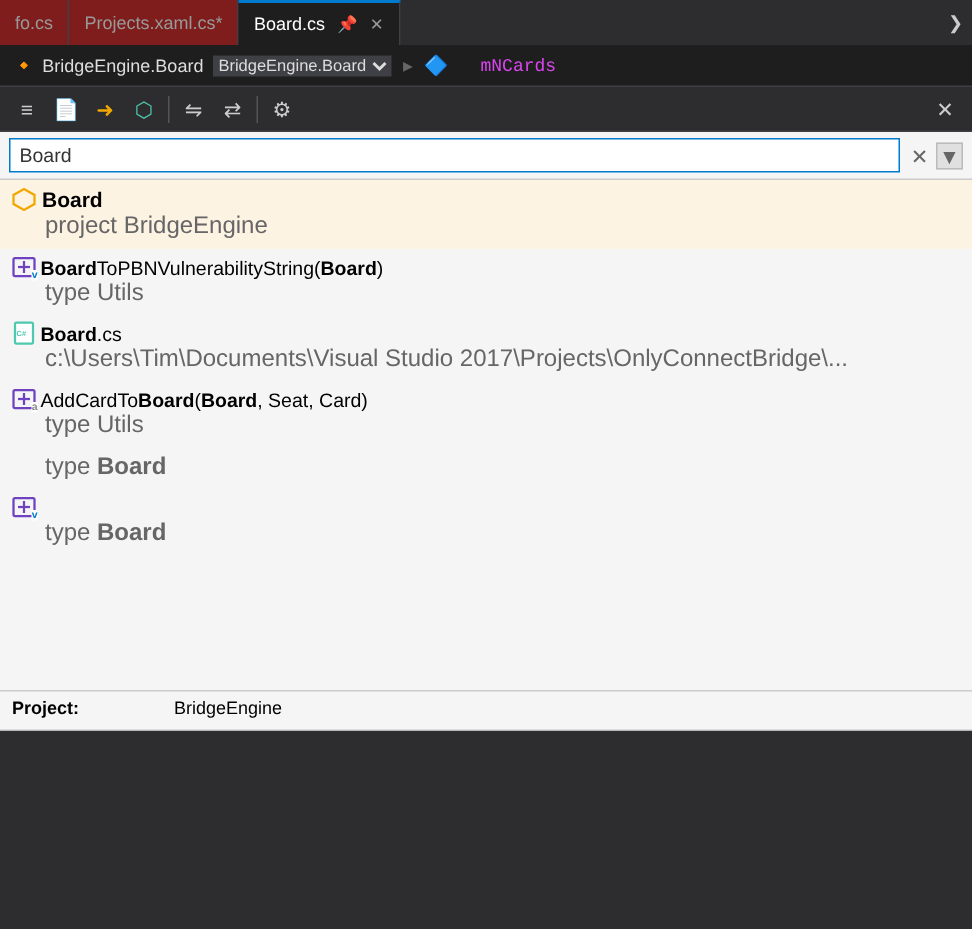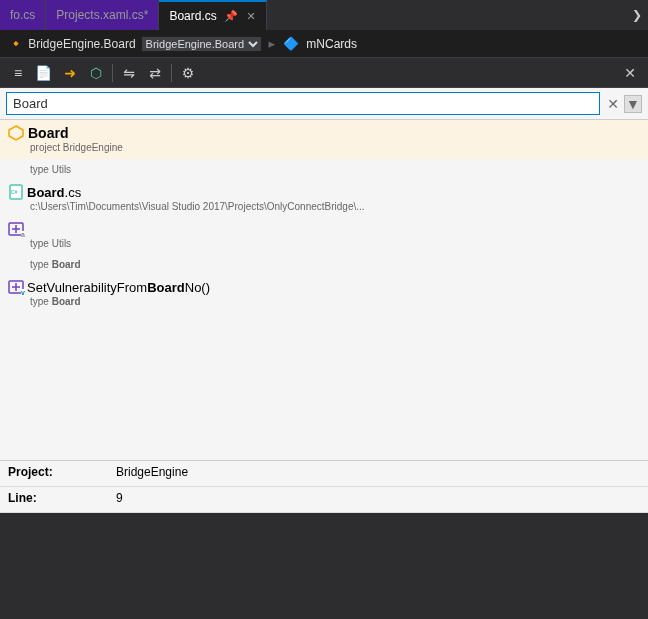--- a/index.html
+++ b/index.html
@@ -25,21 +25,21 @@
       align-items: center;
       padding: 0 10px;
       font-size: 12px;
       color: #999;
       border-right: 1px solid #3f3f46;
       cursor: pointer;
       white-space: nowrap;
       gap: 5px;
     }
     .tab.inactive {
-      background: #4c1d95;
+      background: #7f1d1d;
       color: #999;
     }
     .tab.active {
       background: #1e1e1e;
       color: #fff;
       border-top: 1px solid #007acc;
     }
     .tab-right-arrow {
       margin-left: auto;
       display: flex;
@@ -157,21 +157,21 @@
     .result-item.selected {
       background: #fdf3e3;
     }
     .result-title {
       display: flex;
       align-items: center;
       gap: 4px;
       font-size: 13px;
     }
     .result-subtitle {
-      font-size: 10px;
+      font-size: 16px;
       color: #666;
       margin-left: 22px;
       margin-top: 1px;
     }
     .result-icon {
       width: 16px;
       height: 16px;
       display: inline-flex;
       align-items: center;
       justify-content: center;
@@ -246,21 +246,21 @@
 </div>
 
 <div class="breadcrumb-bar">
   <span style="color:#f0a800; font-size:13px;">🔸</span>
   <span style="color:#ddd; font-size:12px;">BridgeEngine.Board</span>
   <select style="background:#3f3f46; border:none; color:#ddd; font-size:11px; margin-left:2px;">
     <option>BridgeEngine.Board</option>
   </select>
   <span style="color:#666; margin:0 4px;">▸</span>
   <span style="color:#4ec9b0; font-size:13px;">🔷</span>
-  <span style="color:#e5e5e5; font-size:12px; margin-left:3px;">mNCards</span>
+  <span style="color:#d946ef; font-size:12px; margin-left:17px;font-family:Liberation Mono, monospace;">mNCards</span>
 </div>
 
 <div class="toolbar">
   <button class="toolbar-btn" title="Align Left">
     <span>≡</span>
   </button>
   <button class="toolbar-btn" title="Copy">
     <span>📄</span>
   </button>
   <button class="toolbar-btn" title="Navigate Forward" style="color:#f0a800;">
@@ -303,75 +303,84 @@
         <svg class="icon-svg" viewBox="0 0 16 16">
           <polygon points="8,1 15,5 15,11 8,15 1,11 1,5" fill="none" stroke="#f0a800" stroke-width="1.5"></polygon>
         </svg>
       </span>
       <span style="font-size:14px; font-weight:bold; color:#000;">Board</span>
     </div>
     <div class="result-subtitle">project BridgeEngine</div>
   </div>
 
   <div class="result-item">
-    <div class="result-subtitle">type Utils</div>
-  </div>
-
-  <div class="result-item">
-    <div class="result-title" style="display:flex; align-items:center; gap:3px;">
-      <span class="result-icon">
-        <svg class="icon-svg" viewBox="0 0 16 16">
-          <rect x="2" y="1" width="12" height="14" rx="1" fill="#fff" stroke="#4ec9b0" stroke-width="1.5"></rect>
-          <text x="3" y="10" font-size="5" fill="#4ec9b0" font-weight="bold">C#</text>
-        </svg>
-      </span>
-      <span><b>Board</b>.cs</span>
-    </div>
-    <div class="result-subtitle">c:\Users\Tim\Documents\Visual Studio 2017\Projects\OnlyConnectBridge\...</div>
-  </div>
-
-  <div class="result-item">
     <div class="result-title" style="display:flex; align-items:center; gap:3px;">
       <span class="result-icon" style="position:relative;">
         <svg class="icon-svg" viewBox="0 0 16 16">
           <rect x="1" y="2" width="14" height="12" rx="1" fill="none" stroke="#6f42c1" stroke-width="1.5"></rect>
           <line x1="4" y1="8" x2="12" y2="8" stroke="#6f42c1" stroke-width="1.5"></line>
           <line x1="8" y1="4" x2="8" y2="12" stroke="#6f42c1" stroke-width="1.5"></line>
         </svg>
-        <span style="position:absolute; bottom:-1px; right:-1px; font-size:7px; color:#888; font-weight:bold; background:white; line-height:1;">a</span>
+        <span style="position:absolute; bottom:-1px; right:-1px; font-size:7px; color:#007acc; font-weight:bold; background:white; line-height:1;">v</span>
+      </span>
+      <span>
+        <b>Board</b>ToPBNVulnerabilityString(<b>Board</b>)
       </span>
     </div>
     <div class="result-subtitle">type Utils</div>
   </div>
 
   <div class="result-item">
-    <div class="result-subtitle">type <b>Board</b></div>
+    <div class="result-title" style="display:flex; align-items:center; gap:3px;">
+      <span class="result-icon">
+        <svg class="icon-svg" viewBox="0 0 16 16">
+          <rect x="2" y="1" width="12" height="14" rx="1" fill="#fff" stroke="#4ec9b0" stroke-width="1.5"></rect>
+          <text x="3" y="10" font-size="5" fill="#4ec9b0" font-weight="bold">C#</text>
+        </svg>
+      </span>
+      <span><b>Board</b>.cs</span>
+    </div>
+    <div class="result-subtitle">c:\Users\Tim\Documents\Visual Studio 2017\Projects\OnlyConnectBridge\...</div>
   </div>
 
   <div class="result-item">
     <div class="result-title" style="display:flex; align-items:center; gap:3px;">
       <span class="result-icon" style="position:relative;">
         <svg class="icon-svg" viewBox="0 0 16 16">
           <rect x="1" y="2" width="14" height="12" rx="1" fill="none" stroke="#6f42c1" stroke-width="1.5"></rect>
           <line x1="4" y1="8" x2="12" y2="8" stroke="#6f42c1" stroke-width="1.5"></line>
           <line x1="8" y1="4" x2="8" y2="12" stroke="#6f42c1" stroke-width="1.5"></line>
         </svg>
+        <span style="position:absolute; bottom:-1px; right:-1px; font-size:7px; color:#888; font-weight:bold; background:white; line-height:1;">a</span>
+      </span>
+      <span>
+        AddCardTo<b>Board</b>(<b>Board</b>, Seat, Card)
+      </span>
+    </div>
+    <div class="result-subtitle">type Utils</div>
+  </div>
+
+  <div class="result-item">
+    <div class="result-subtitle">type <b>Board</b></div>
+  </div>
+
+  <div class="result-item">
+    <div class="result-title" style="display:flex; align-items:center; gap:3px;">
+      <span class="result-icon" style="position:relative;">
+        <svg class="icon-svg" viewBox="0 0 16 16">
+          <rect x="1" y="2" width="14" height="12" rx="1" fill="none" stroke="#6f42c1" stroke-width="1.5"></rect>
+          <line x1="4" y1="8" x2="12" y2="8" stroke="#6f42c1" stroke-width="1.5"></line>
+          <line x1="8" y1="4" x2="8" y2="12" stroke="#6f42c1" stroke-width="1.5"></line>
+        </svg>
         <span style="position:absolute; bottom:-1px; right:-1px; font-size:7px; color:#007acc; font-weight:bold; background:white; line-height:1;">v</span>
-      </span>
-      <span>
-        SetVulnerabilityFrom<b>Board</b>No()
       </span>
     </div>
     <div class="result-subtitle">type <b>Board</b></div>
   </div>
 
 </div>
 
 <div class="info-panel">
   <div class="info-row">
     <span class="info-label">Project:</span>
     <span class="info-value">BridgeEngine</span>
   </div>
-  <div class="info-row">
-    <span class="info-label">Line:</span>
-    <span class="info-value">9</span>
-  </div>
 </div>
 
 </body></html>

